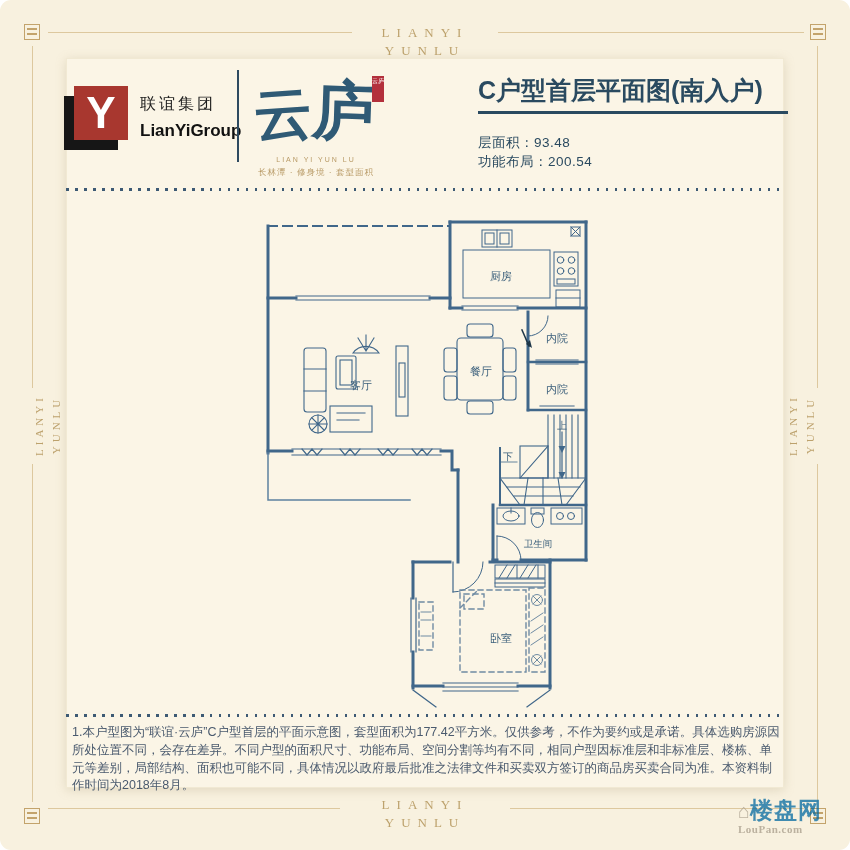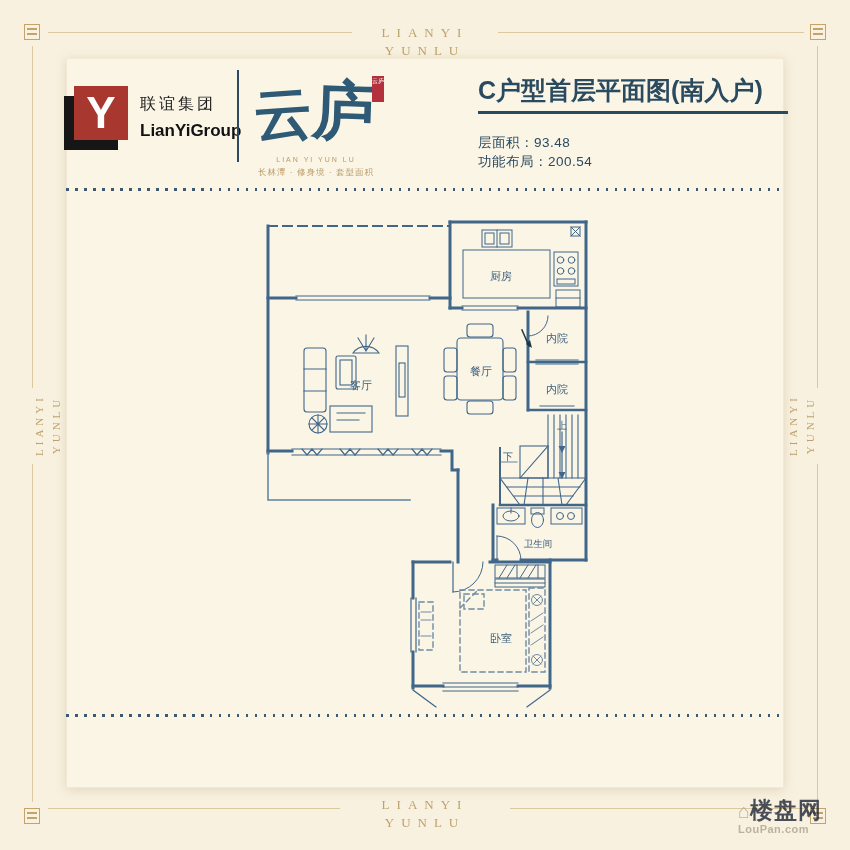--- a/index.html
+++ b/index.html
@@ -1,19 +1,20 @@
 <!DOCTYPE html>
 <html><head>
 <meta charset="utf-8">
 <style>
   html,body{margin:0;padding:0;}
   .page{
     position:relative;width:850px;height:850px;overflow:hidden;
     background:#f8f1df;
     font-family:"Liberation Sans",sans-serif;
+    border-radius:11px;
   }
   
   .ornament{position:absolute;width:16px;height:16px;border:1.5px solid #c3a36b;box-sizing:border-box;}
   .ornament i{position:absolute;left:2px;right:2px;height:2px;background:#c3a36b;}
   .ornament i.b1{top:3px}.ornament i.b2{top:8px}
   .gold-h{position:absolute;height:1px;background:#ddc89e;}
   .gold-v{position:absolute;width:1px;background:#ddc89e;}
   .brand-top,.brand-bottom{
     position:absolute;left:0;width:850px;text-align:center;
     color:#bda26d;font-family:"Liberation Serif",serif;
@@ -68,23 +69,23 @@
   
   .plan{position:absolute;left:255px;top:212px;width:340px;height:522px;}
   .plan svg{display:block}
   .plan text{font-family:"Liberation Sans",sans-serif;fill:#3c607c;}
   
   .disclaimer{position:absolute;left:72px;top:724px;width:708px;
     color:#4a5a6e;font-size:12.5px;line-height:1.42;}
   .disclaimer p{margin:0;}
   
   .watermark{position:absolute;left:738px;top:798px;width:112px;text-align:left;opacity:0.75;}
-  .watermark .cn{color:#0f172a;font-size:23px;font-weight:bold;letter-spacing:1px;line-height:24px;}
+  .watermark .cn{color:#0369a1;font-size:23px;font-weight:bold;letter-spacing:1px;line-height:24px;}
   .watermark .house{font-size:20px;color:#aa9f8d;}
-  .watermark .en{color:#a79c8a;font-size:11px;font-weight:bold;letter-spacing:0.5px;}
+  .watermark .en{color:#a79c8a;font-size:11px;font-weight:bold;letter-spacing:0.5px;font-family:Liberation Serif, serif;}
 </style>
 </head>
 <body>
 
 <div class="page">
 
   <div class="ornament" style="left:24px;top:24px">
       <i class="b1"></i>
       <i class="b2"></i>
     </div>
@@ -305,20 +306,21 @@
         <text x="508" y="460" font-size="10">下</text>
         <text x="538" y="547" font-size="9.5">卫生间</text>
         <text x="501" y="642" font-size="11">卧室</text>
       </g>
     </svg>
   </div>
 
   <div class="dotline dot-bottom"></div>
 
   <div class="disclaimer">
+    <p>1.本户型图为“联谊·云庐”C户型首层的平面示意图，套型面积为177.42平方米。仅供参考，不作为要约或是承诺。具体选购房源因所处位置不同，会存在差异。不同户型的面积尺寸、功能布局、空间分割等均有不同，相同户型因标准层和非标准层、楼栋、单元等差别，局部结构、面积也可能不同，具体情况以政府最后批准之法律文件和买卖双方签订的商品房买卖合同为准。本资料制作时间为2018年8月。</p>
   </div>
 
   <div class="watermark">
     <div>
       <span class="house">⌂</span><span class="cn">楼盘网</span>
     </div>
     <div class="en">LouPan.com</div>
   </div>
 
 </div>

